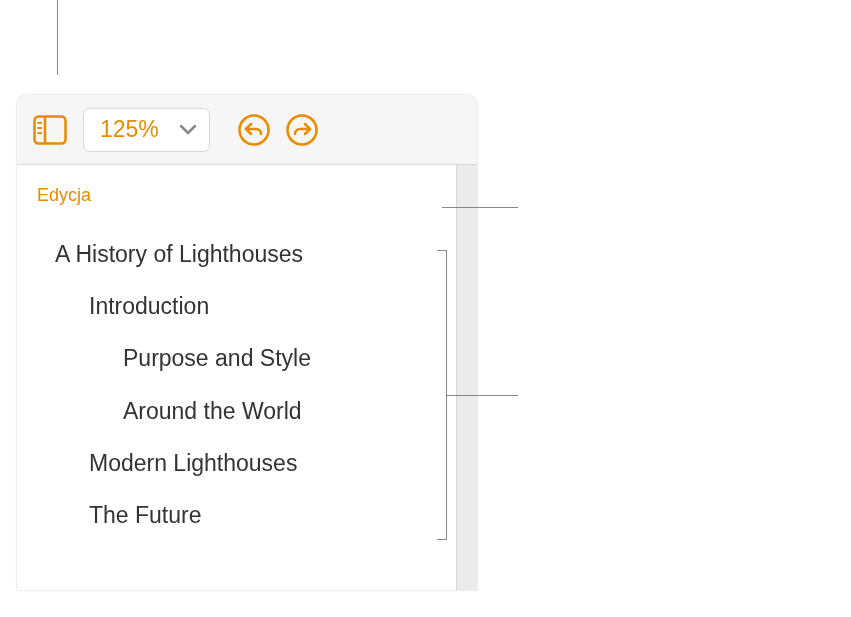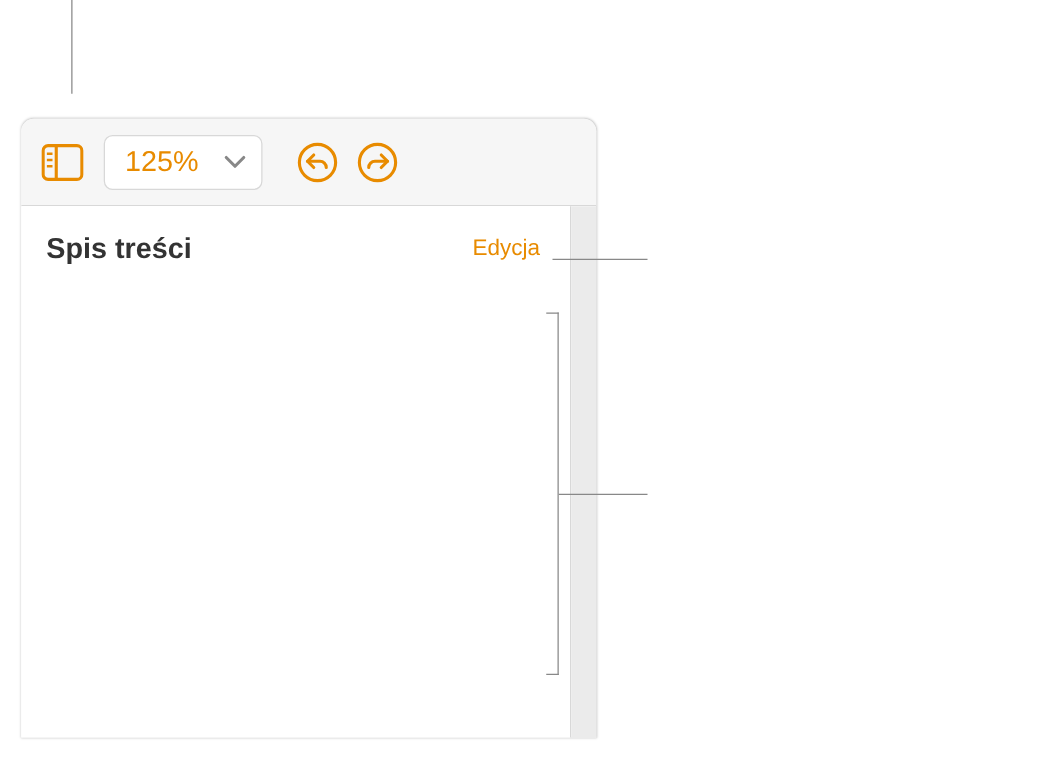--- a/index.html
+++ b/index.html
@@ -237,24 +237,31 @@
         </svg>
       </div>
     </div>
 
   </div>
 
   <div class="content-area">
     <div class="sidebar">
 
       <div class="sidebar-header">
-        <span class="sidebar-title">Spis treści</span>
         <span class="edit-link">Edycja</span>
       </div>
 
+      <ul class="toc-list">
+        <li class="toc-item toc-level-0">A History of Lighthouses</li>
+        <li class="toc-item toc-level-1">Introduction</li>
+        <li class="toc-item toc-level-2">Purpose and Style</li>
+        <li class="toc-item toc-level-2">Around the World</li>
+        <li class="toc-item toc-level-1">Modern Lighthouses</li>
+        <li class="toc-item toc-level-1">The Future</li>
+      </ul>
 
     </div>
     <div class="right-edge"></div>
   </div>
 
 </div>
 
 <div class="callout-line-edit"></div>
 <div class="callout-bracket"></div>
 <div class="callout-line-bracket"></div>

